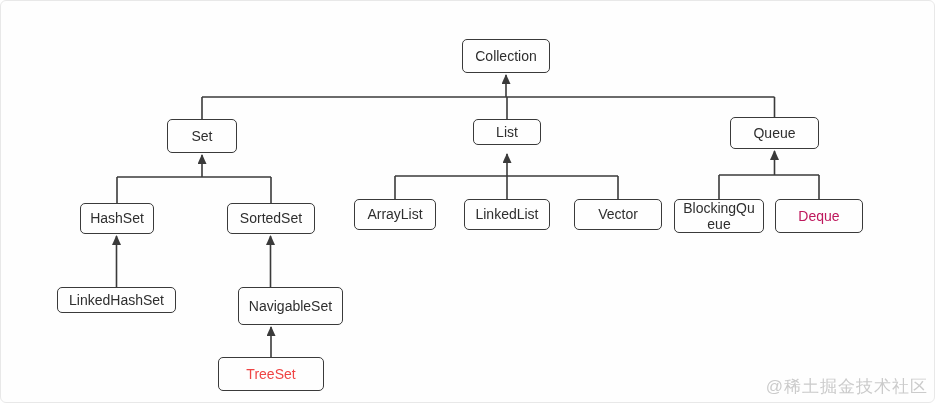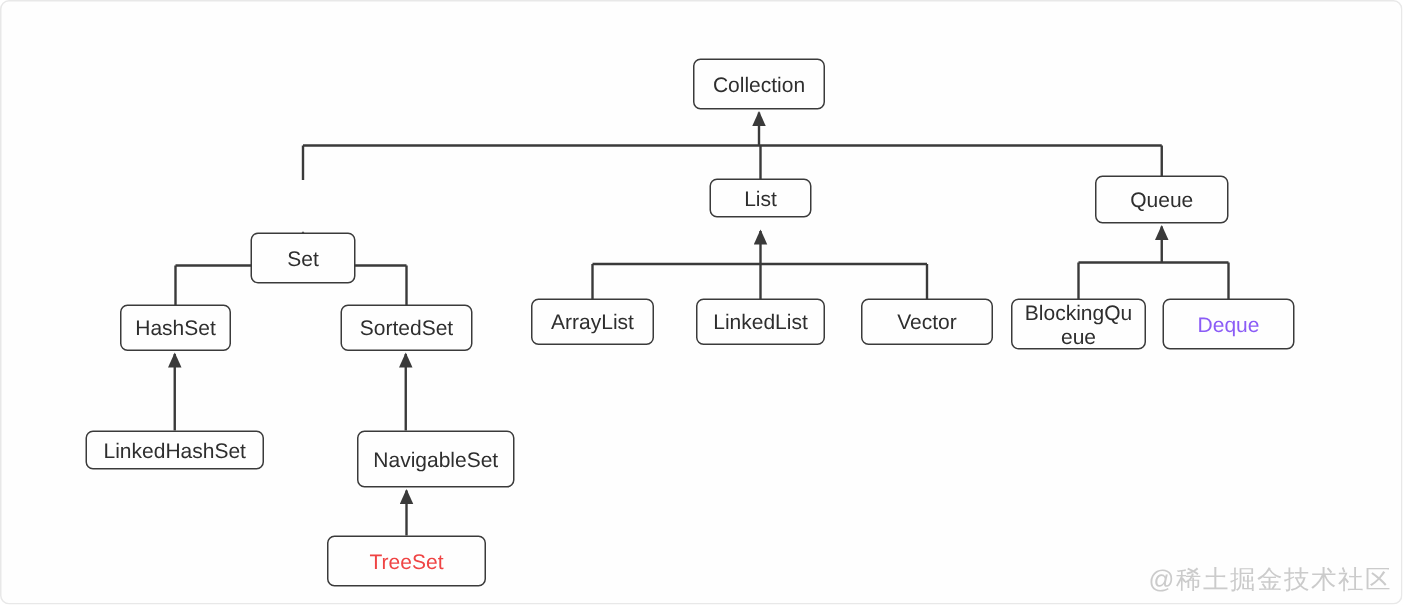--- a/index.html
+++ b/index.html
@@ -75,28 +75,28 @@
         <line x1="718" y1="174" x2="718" y2="199" stroke="#3a3a3a" stroke-width="1.6"></line>
         <line x1="818" y1="174" x2="818" y2="199" stroke="#3a3a3a" stroke-width="1.6"></line>
         <line x1="773.5" y1="174" x2="773.5" y2="150" stroke="#3a3a3a" stroke-width="1.6" marker-end="url(#arrowhead)"></line>
         <line x1="115.5" y1="286" x2="115.5" y2="235" stroke="#3a3a3a" stroke-width="1.6" marker-end="url(#arrowhead)"></line>
         <line x1="269.5" y1="286" x2="269.5" y2="235" stroke="#3a3a3a" stroke-width="1.6" marker-end="url(#arrowhead)"></line>
         <line x1="270" y1="356" x2="270" y2="326" stroke="#3a3a3a" stroke-width="1.6" marker-end="url(#arrowhead)"></line>
       </g>
   </svg>
   <div id="node-layer">
       <div class="node" style="left: 461px; top: 38px; width: 88px; height: 34px; color: rgb(46, 46, 46); border-color: rgb(58, 58, 58);">Collection</div>
-      <div class="node" style="left: 166px; top: 118px; width: 70px; height: 34px; color: rgb(46, 46, 46); border-color: rgb(58, 58, 58); margin-top: 36px;">Set</div>
+      <div class="node" style="left: 166px; top: 118px; width: 70px; height: 34px; color: rgb(46, 46, 46); border-color: rgb(58, 58, 58);">Set</div>
       <div class="node" style="left: 472px; top: 118px; width: 68px; height: 23px; color: rgb(46, 46, 46); border-color: rgb(58, 58, 58);">List</div>
       <div class="node" style="left: 729px; top: 116px; width: 89px; height: 32px; color: rgb(46, 46, 46); border-color: rgb(58, 58, 58);">Queue</div>
       <div class="node" style="left: 79px; top: 202px; width: 74px; height: 31px; color: rgb(46, 46, 46); border-color: rgb(58, 58, 58);">HashSet</div>
       <div class="node" style="left: 226px; top: 202px; width: 88px; height: 31px; color: rgb(46, 46, 46); border-color: rgb(58, 58, 58);">SortedSet</div>
       <div class="node" style="left: 353px; top: 198px; width: 82px; height: 31px; color: rgb(46, 46, 46); border-color: rgb(58, 58, 58);">ArrayList</div>
       <div class="node" style="left: 463px; top: 198px; width: 86px; height: 31px; color: rgb(46, 46, 46); border-color: rgb(58, 58, 58);">LinkedList</div>
       <div class="node" style="left: 573px; top: 198px; width: 88px; height: 31px; color: rgb(46, 46, 46); border-color: rgb(58, 58, 58);">Vector</div>
       <div class="node" style="left: 673px; top: 198px; width: 90px; height: 34px; color: rgb(46, 46, 46); border-color: rgb(58, 58, 58);">BlockingQueue</div>
-      <div class="node" style="left: 774px; top: 198px; width: 88px; height: 34px; color: #8b5cf6; border-color: rgb(58, 58, 58);">Deque</div>
+      <div class="node" style="left: 774px; top: 198px; width: 88px; height: 34px; color: #be185d; border-color: rgb(58, 58, 58);">Deque</div>
       <div class="node" style="left: 56px; top: 286px; width: 119px; height: 20px; color: rgb(46, 46, 46); border-color: rgb(58, 58, 58);">LinkedHashSet</div>
       <div class="node" style="left: 217px; top: 286px; width: 105px; height: 38px; color: rgb(46, 46, 46); border-color: rgb(58, 58, 58); margin-left: 20px;">NavigableSet</div>
       <div class="node" style="left: 217px; top: 356px; width: 106px; height: 34px; color: #ef4444; border-color: rgb(58, 58, 58);">TreeSet</div>
     </div>
   <div class="watermark" style="color: rgb(203, 203, 203);">@稀土掘金技术社区</div>
 </div>
 
 </body></html>

